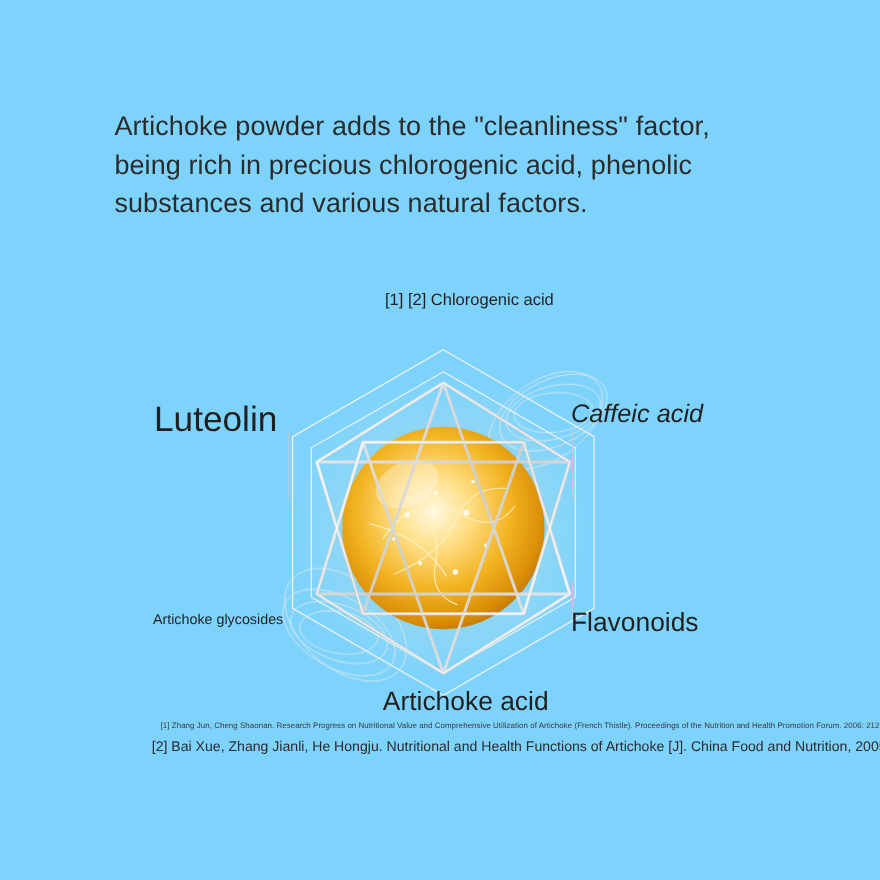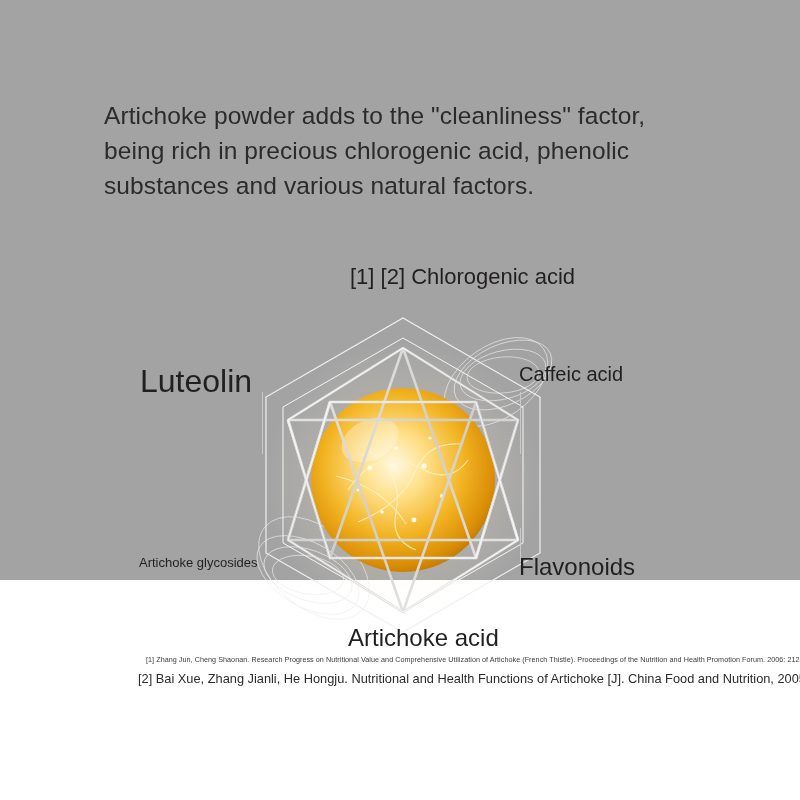--- a/index.html
+++ b/index.html
@@ -10,22 +10,22 @@
   body {
     width: 800px;
     height: 800px;
     font-family: "Liberation Sans", sans-serif;
     color: #231f20;
     overflow: hidden;
   }
   .page {
     position: relative;
     width: 800px;
-    height: 580px;
-    background: #a3a3a3;
+    height: 800px;
+    background: #7dd3fc;
   }
 
   
   .headline {
     position: absolute;
     left: 104px;
     top: 98px;
     width: 580px;
     font-size: 24.5px;
     line-height: 35px;
@@ -47,31 +47,32 @@
 
   
   .label {
     position: absolute;
     color: #221f1f;
     white-space: nowrap;
   }
   .lbl-chlorogenic {
     left: 350px;
     top: 264px;
-    font-size: 22px;
+    font-size: 15px;
   }
   .lbl-luteolin {
     left: 140px;
     top: 363px;
     font-size: 32px;
   }
   .lbl-caffeic {
     left: 519px;
     top: 363px;
-    font-size: 20px;
+    font-size: 23px;
+    font-style: italic;
   }
   .lbl-glycosides {
     left: 139px;
     top: 555px;
     font-size: 13px;
   }
   .lbl-flavonoids {
     left: 519px;
     top: 553px;
     font-size: 24px;

